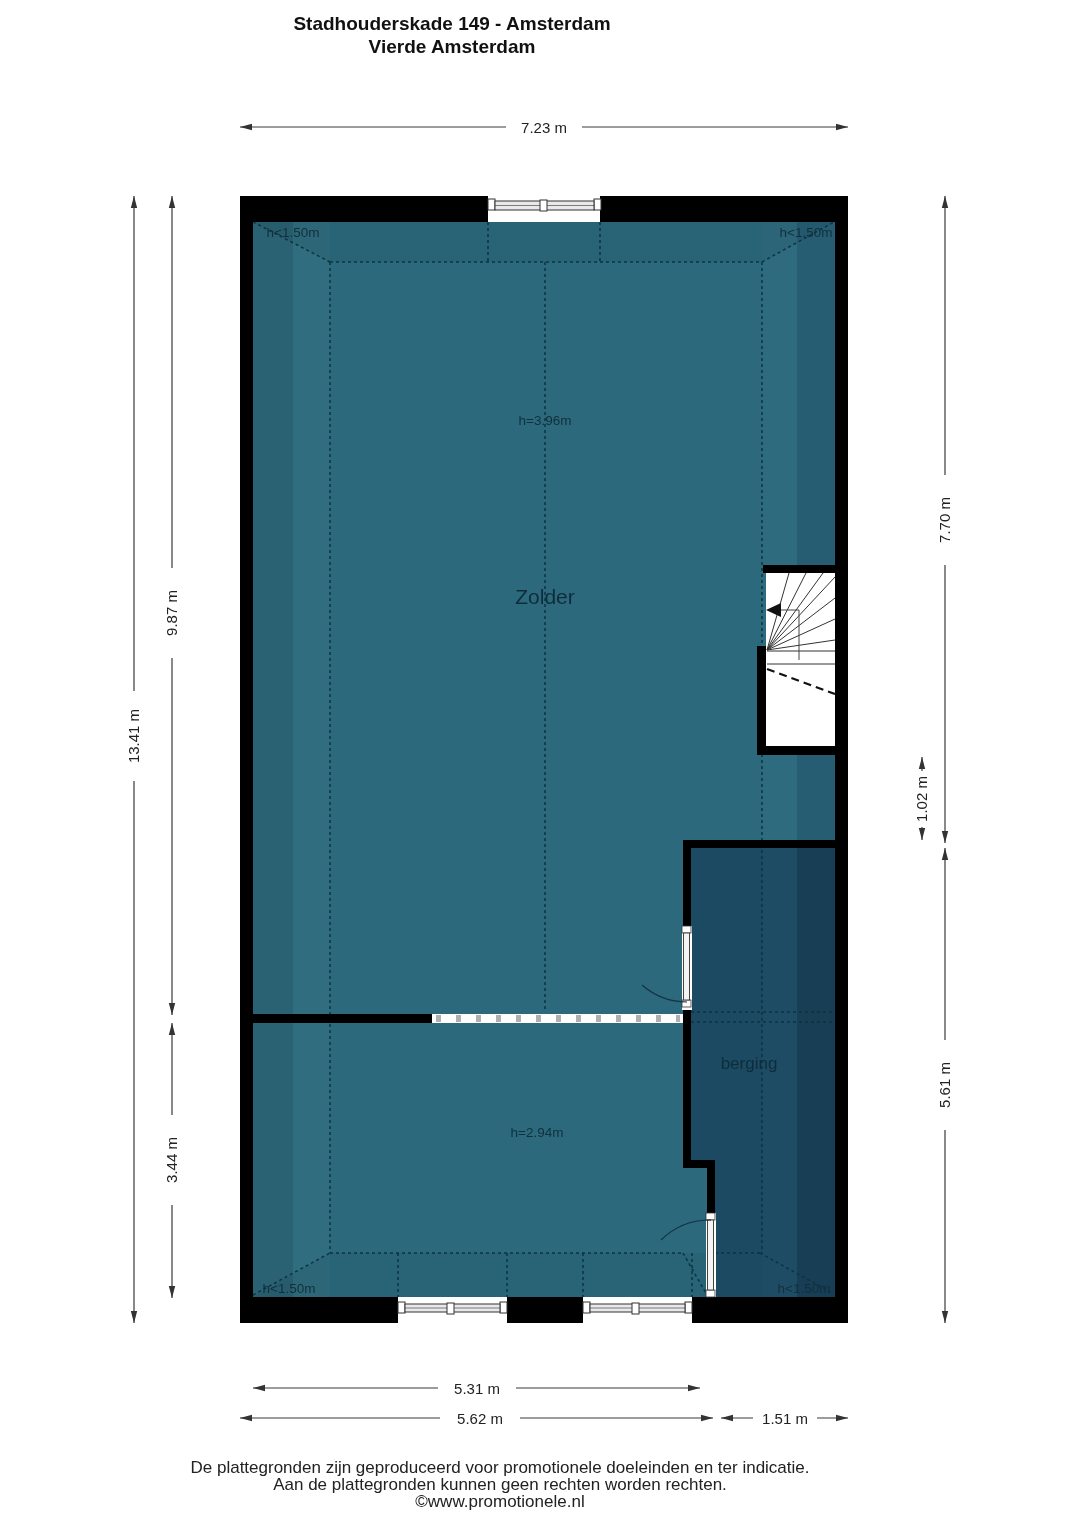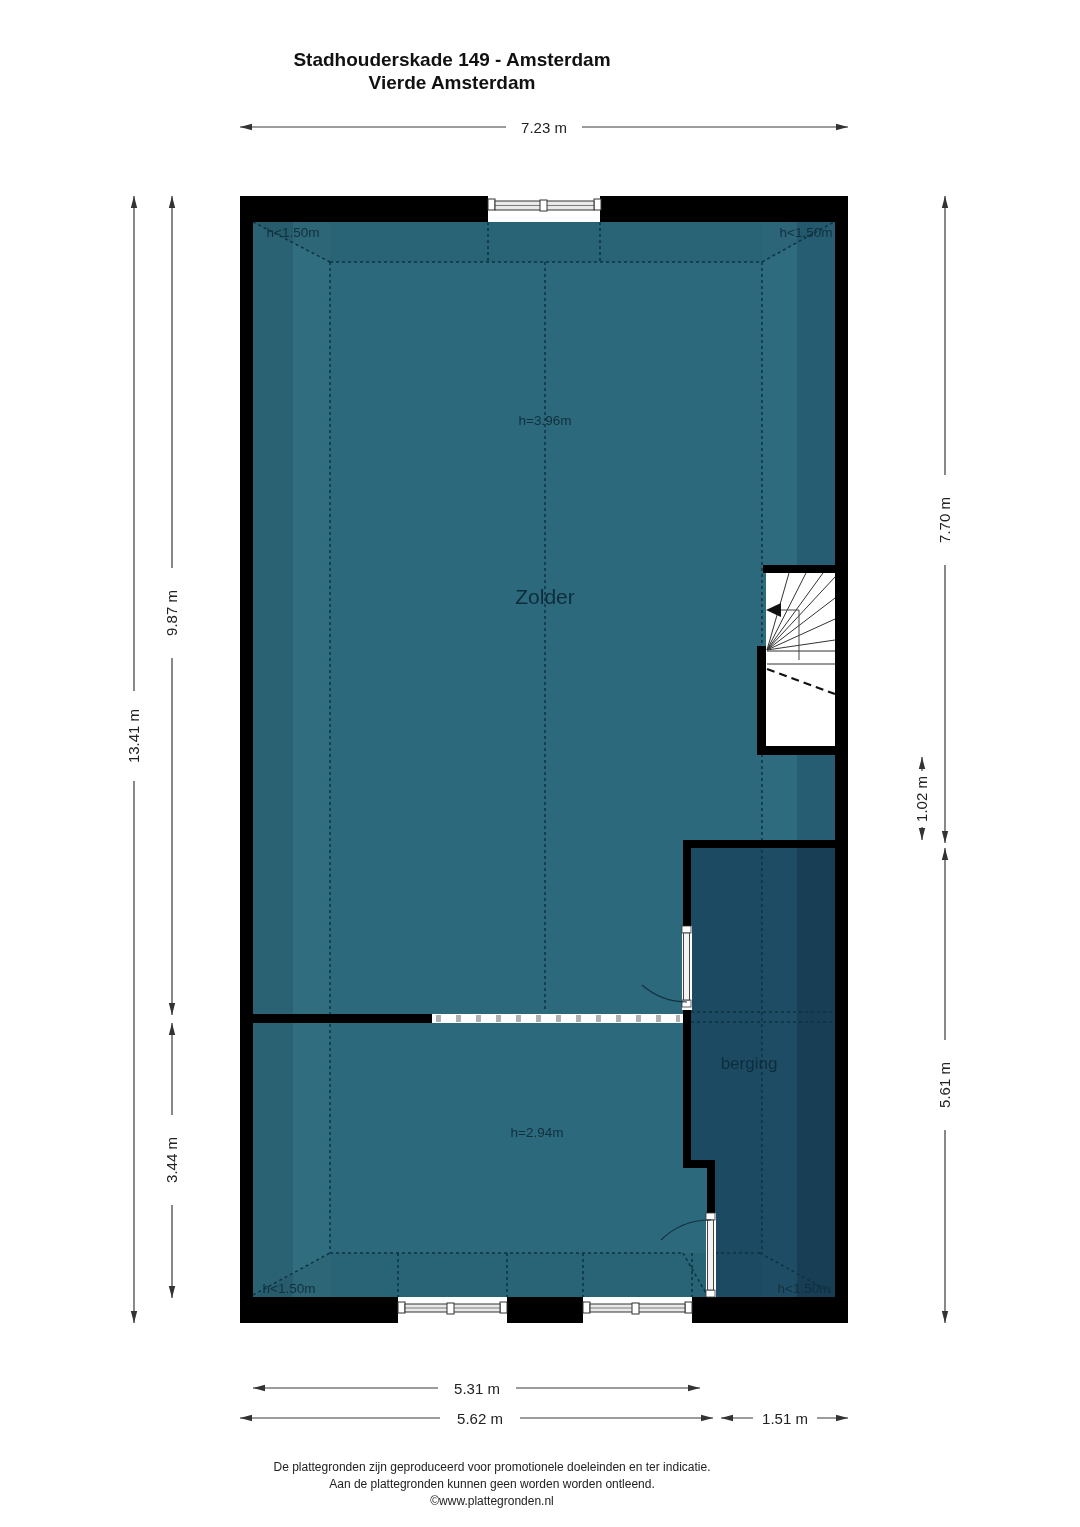--- a/index.html
+++ b/index.html
@@ -2,25 +2,25 @@
 <html><head>
 <meta charset="utf-8">
 <style>
   html,body{margin:0;padding:0;}
   body{
     width:1080px;height:1527px;position:relative;background:#ffffff;
     font-family:"Liberation Sans", sans-serif;overflow:hidden;
   }
   .title-block{
     position:absolute;top:12px;left:0;width:904px;text-align:center;
-    font-weight:bold;font-size:19px;line-height:23px;color:#111;margin-top:36px;
+    font-weight:bold;font-size:19px;line-height:23px;color:#111;
   }
   .footer-block{
-    position:absolute;top:1459px;left:0;width:984px;text-align:center;
-    font-size:12px;line-height:17px;color:#222;
+    position:absolute;top:1459px;left:8px;width:984px;text-align:center;
+    font-size:17px;line-height:17px;color:#222;
   }
   svg{position:absolute;top:0;left:0;}
   svg text{font-family:"Liberation Sans", sans-serif;}
   .dim-text{font-size:15px;fill:#222;}
   .h-label{font-size:13.5px;fill:#11303d;}
   .room-label{font-size:21px;fill:#0e2d3b;}
   .room-label-small{font-size:17px;fill:#0e2d3b;}
   .dimline{stroke:#3a3a3a;stroke-width:1.2;}
   .contour{stroke:#0d3340;stroke-width:1.5;stroke-dasharray:3 3;fill:none;}
   .stairline{stroke:#333;stroke-width:1;fill:none;}
@@ -202,15 +202,15 @@
     <g>
       <line class="dimline" x1="721" y1="1418" x2="848" y2="1418" marker-start="url(#ah)" marker-end="url(#ah)"></line>
       <rect x="753" y="1406" width="64" height="24" fill="#fff"></rect>
       <text x="785" y="1424" class="dim-text">1.51 m</text>
     </g>
   </g>
 </svg>
 
 <div class="footer-block">
   <div>De plattegronden zijn geproduceerd voor promotionele doeleinden en ter indicatie.</div>
-  <div>Aan de plattegronden kunnen geen worden worden ontleend.</div>
-  <div>©www.plattegronden.nl</div>
+  <div>Aan de plattegronden kunnen geen rechten worden rechten.</div>
+  <div>©www.promotionele.nl</div>
 </div>
 
 </body></html>

